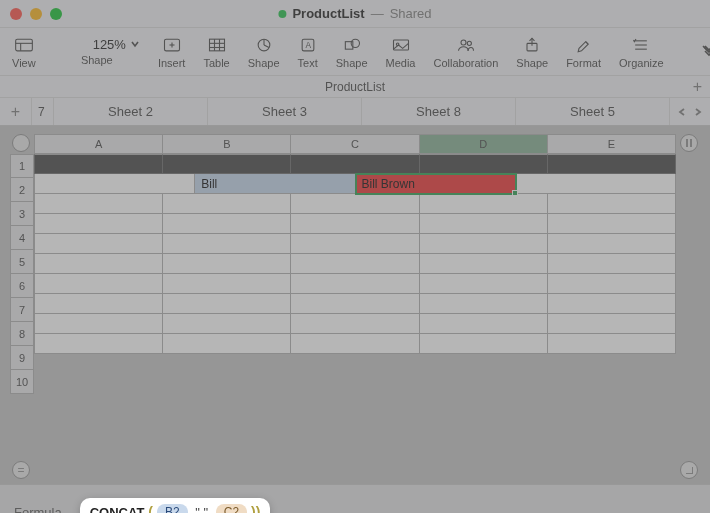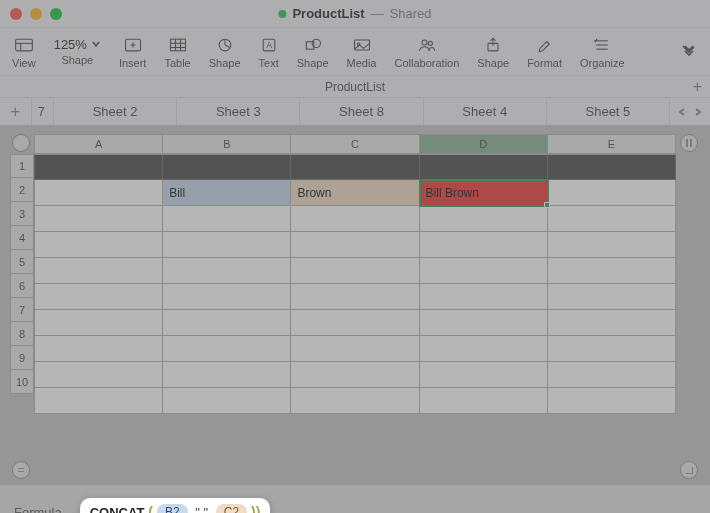--- a/index.html
+++ b/index.html
@@ -14,21 +14,21 @@
 .title-group { position:absolute; left:50%; transform:translateX(-50%); display:flex; align-items:center; gap:6px; font-size:13px; }
 .live-dot{width:8px;height:8px;border-radius:50%;background:#34c759;}
 .title-main{font-weight:600;color:#333;}
 .title-sub{color:#888;}
 
 
 .toolbar { height:48px; background:#f2f2f4; display:flex; align-items:center; padding:0 12px; gap:18px; border-bottom:1px solid #ddd; }
 .tool-item { display:flex; flex-direction:column; align-items:center; gap:2px; color:#555; font-size:11px; }
 .tool-icon { height:20px; display:flex; align-items:center; justify-content:center; color:#555; }
 .tool-icon svg { width:20px; height:18px; stroke:#555; fill:none; stroke-width:1.3; }
-.zoom-val{display:flex;align-items:center;gap:4px;font-size:13px;color:#333;}
+.zoom-val{display:flex;align-items:center;gap:4px;font-size:13px;color:#333;margin-left:39px;}
 .zoom-chev svg{width:10px;height:10px;stroke:#555;fill:none;stroke-width:1.6;}
 .spacer{flex:1;}
 .more-btn svg{width:18px;height:18px;stroke:#555;fill:none;stroke-width:1.6;}
 
 
 .subtitle { height:22px; background:#f2f2f4; display:flex; align-items:center; justify-content:center; font-size:12px; color:#555; border-bottom:1px solid #ddd; position:relative;}
 .add-sheet{position:absolute;right:8px;color:#888;font-size:16px;}
 .tabs-row { height:28px; background:#f2f2f4; border-bottom:1px solid #ccc; display:flex; align-items:stretch; position:relative;}
 .tab-add{width:32px;display:flex;align-items:center;justify-content:center;color:#888;border-right:1px solid #ddd;font-size:16px;}
 .tab-num{width:22px;display:flex;align-items:center;padding-left:6px;font-size:12px;color:#555;border-right:1px solid #ddd;}
@@ -48,21 +48,21 @@
 .col-h:first-child{border-left:1px solid #b5b5b5;}
 .col-h.selected{background:#8fb59b;}
 
 
 .grid-wrap{display:flex;margin-left:0;margin-right:24px;}
 .row-headers{width:24px;}
 .row-h{height:24px;background:#e8e8ea;border:1px solid #b5b5b5;border-top:none;display:flex;align-items:center;justify-content:center;font-size:11px;color:#555;}
 .row-h:first-child{border-top:1px solid #b5b5b5;}
 .grid{flex:1;position:relative;}
 .row{display:flex;}
-.cell{flex:1;height:26px;border-right:1px solid #b5b5b5;border-bottom:1px solid #b5b5b5;background:#fff;font-size:12px;padding:0 6px;display:flex;align-items:center;color:#222;}
+.cell{flex:1;height:20px;border-right:1px solid #b5b5b5;border-bottom:1px solid #b5b5b5;background:#fff;font-size:12px;padding:0 6px;display:flex;align-items:center;color:#222;}
 .row:first-child .cell{border-top:1px solid #b5b5b5;}
 .cell:first-child{border-left:1px solid #b5b5b5;}
 .row1 .cell{background:#555;border-color:#777;}
 .cell.ref-b{background:#c9d9ec;}
 .cell.ref-c{background:#f0dcc4;}
 .cell.active{background:#ef4444;outline:2px solid #3fa85f;outline-offset:-1px;position:relative;z-index:5;}
 .handle{position:absolute;right:-3px;bottom:-3px;width:6px;height:6px;background:#3fa85f;border:1px solid #fff;}
 
 
 .footer-circles{height:26px;position:relative;background:#c9c9c9;}
@@ -239,21 +239,20 @@
   <span>ProductList</span>
   <span class="add-sheet">+</span>
 </div>
 
 <div class="tabs-row">
   <div class="tab-add">+</div>
   <div class="tab-num">7</div>
   <div class="tab">Sheet 2</div>
   <div class="tab">Sheet 3</div>
   <div class="tab">Sheet 8</div>
-  <div class="tab">Sheet 4</div>
   <div class="tab">Sheet 5</div>
   <div class="tab-nav">
     <span><svg viewBox="0 0 10 10">
           <polyline points="7,2 3,5 7,8"></polyline>
         </svg></span>
     <span><svg viewBox="0 0 10 10">
           <polyline points="3,2 7,5 3,8"></polyline>
         </svg></span>
   </div>
 </div>
@@ -290,21 +289,20 @@
       <div class="row row1">
           <div class="cell"></div>
           <div class="cell"></div>
           <div class="cell"></div>
           <div class="cell"></div>
           <div class="cell"></div>
         </div>
       <div class="row">
         <div class="cell"></div>
         <div class="cell ref-b">Bill</div>
-        <div class="cell ref-c">Brown</div>
         <div class="cell active">Bill Brown<div class="handle"></div></div>
         <div class="cell"></div>
       </div>
       <div class="row">
           <div class="cell"></div>
           <div class="cell"></div>
           <div class="cell"></div>
           <div class="cell"></div>
           <div class="cell"></div>
         </div>

